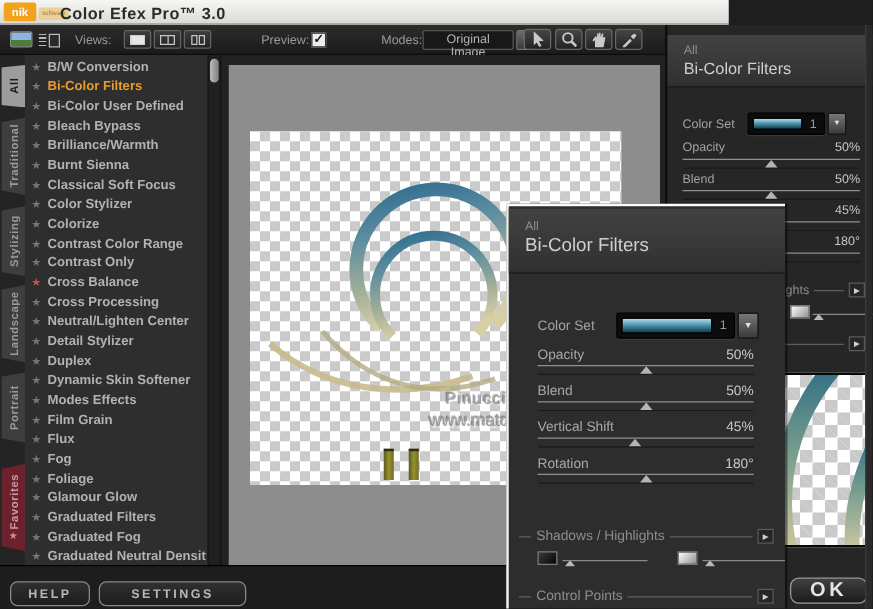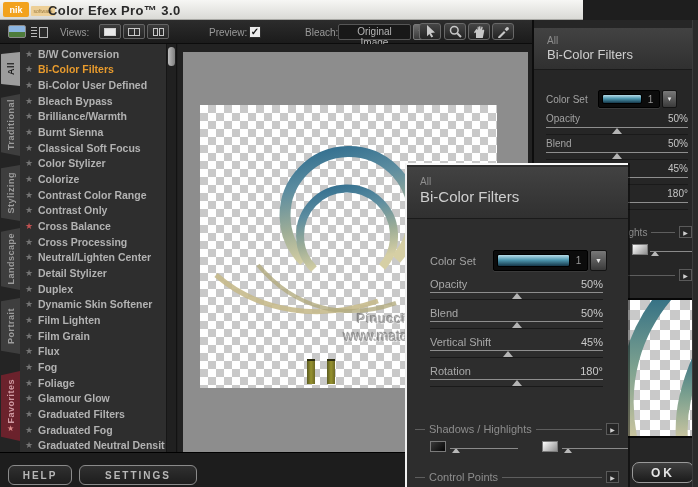--- a/index.html
+++ b/index.html
@@ -154,21 +154,21 @@
   #rp-minis .mini1{left:0;width:66px;}
   #rp-minis .mini2{left:88px;width:66px;}
   #rp-minis .mini-thumb{left:19px;}
   #rp-minis .mini-line{left:18px;right:0;}
   .loupe{position:absolute;left:54px;top:278px;width:108px;height:140px;border:2px solid #070707;
     background-color:#fff;
     background-image:linear-gradient(45deg,#c9c9c9 25%,transparent 25%,transparent 75%,#c9c9c9 75%),
       linear-gradient(45deg,#c9c9c9 25%,transparent 25%,transparent 75%,#c9c9c9 75%);
     background-size:20px 20px;background-position:0 0,10px 10px;overflow:hidden;}
   #ok-btn{position:absolute;left:98px;top:442px;width:62px;height:21px;background:linear-gradient(#404040,#1b1b1b);
-    border:1px solid #9a9a9a;border-radius:7px;color:#e4e4e4;font-size:12px;font-weight:bold;letter-spacing:3px;}
+    border:1px solid #9a9a9a;border-radius:7px;color:#e4e4e4;font-size:16px;font-weight:bold;letter-spacing:3px;}
 
   
   #floating-panel{position:absolute;left:405px;top:163px;width:223px;height:324px;background:#2d2d2d;
     border-top:2px solid #fafafa;border-left:2px solid #f0f0f0;box-shadow:2px 0 0 rgba(0,0,0,.45);z-index:20;}
   #floating-panel .ph{top:2px;height:52px;padding-top:9px;}
   #floating-panel .ph-cat{font-size:10px;}
   #floating-panel .cs-row{top:85px;height:21px;}
   #floating-panel .cs-label{left:23px;top:5px;font-size:11px;}
   #floating-panel .cs-field{left:86px;top:0;width:95px;height:21px;}
   #floating-panel .cs-btn{left:183px;top:0;width:17px;height:21px;font-size:7px;}
@@ -219,21 +219,21 @@
         </button>
       <button class="vbtn">
           <span class="g-dual"></span>
           <span class="g-dual"></span>
         </button>
     </div>
     <span class="tb-label" id="preview-label">Preview:</span>
     <div class="checkbox">
         <span class="check">✓</span>
       </div>
-    <span class="tb-label" id="modes-label">Bleach:</span>
+    <span class="tb-label" id="modes-label">Modes:</span>
     <div class="dropdown"><span>Original Image</span></div>
     <button class="dd-btn">
         <span>▼</span>
       </button>
     <button class="tool-btn" id="tool-select">
       <svg width="11" height="13" viewBox="0 0 11 13">
           <path d="M2 0 L10 7.5 L6 7.9 L8.2 11.6 L6.4 12.6 L4.4 8.9 L2 11.2 Z" fill="#c8c8c8"></path>
         </svg>
     </button>
     <button class="tool-btn" id="tool-zoom">
@@ -342,21 +342,21 @@
         <div class="filter-row">
           <span class="star">★</span>
           <span class="flabel">Duplex</span>
         </div>
         <div class="filter-row">
           <span class="star">★</span>
           <span class="flabel">Dynamic Skin Softener</span>
         </div>
         <div class="filter-row">
           <span class="star">★</span>
-          <span class="flabel">Film Lighten</span>
+          <span class="flabel">Modes Effects</span>
         </div>
         <div class="filter-row">
           <span class="star">★</span>
           <span class="flabel">Film Grain</span>
         </div>
         <div class="filter-row">
           <span class="star">★</span>
           <span class="flabel">Flux</span>
         </div>
         <div class="filter-row">

